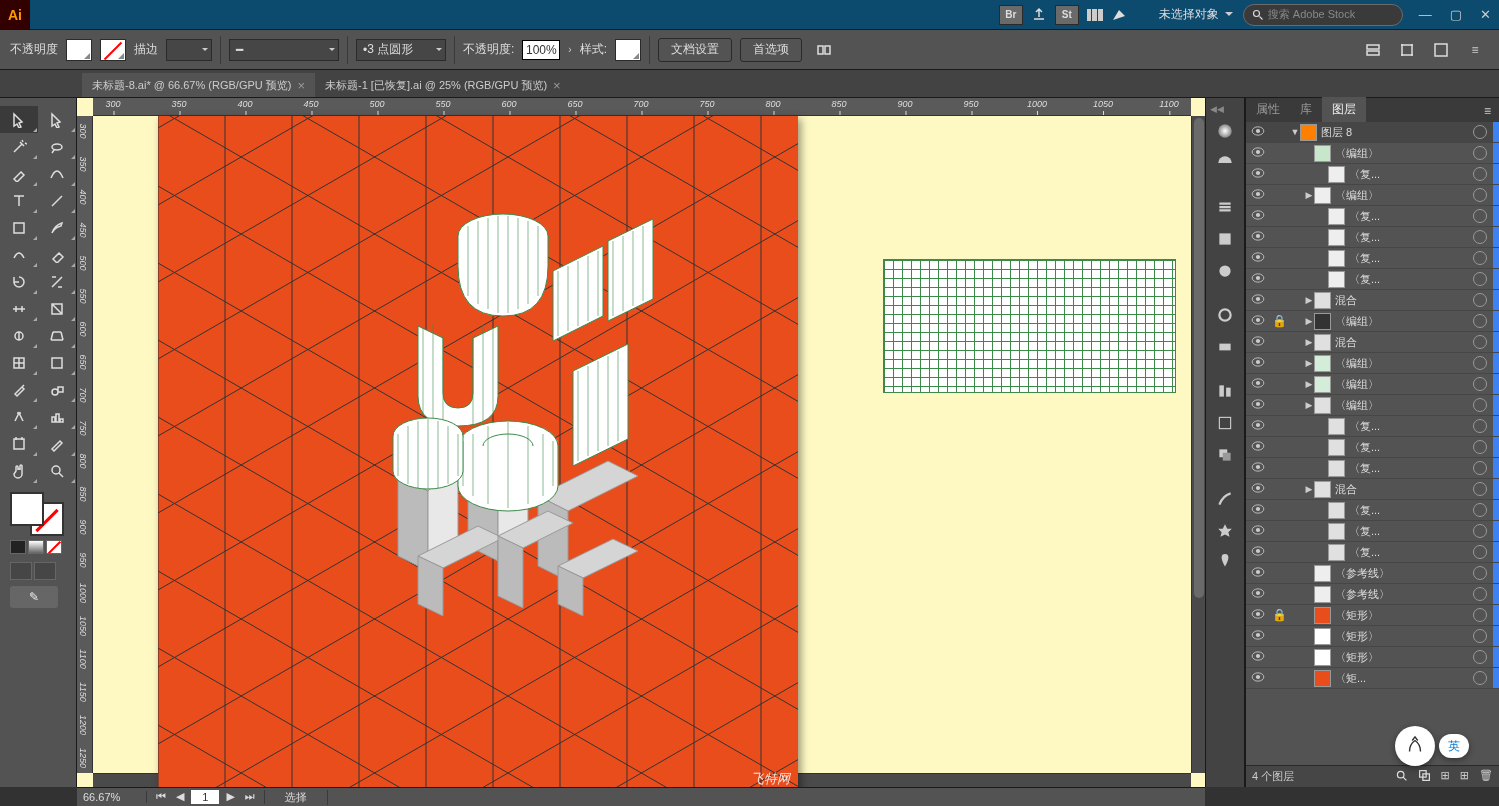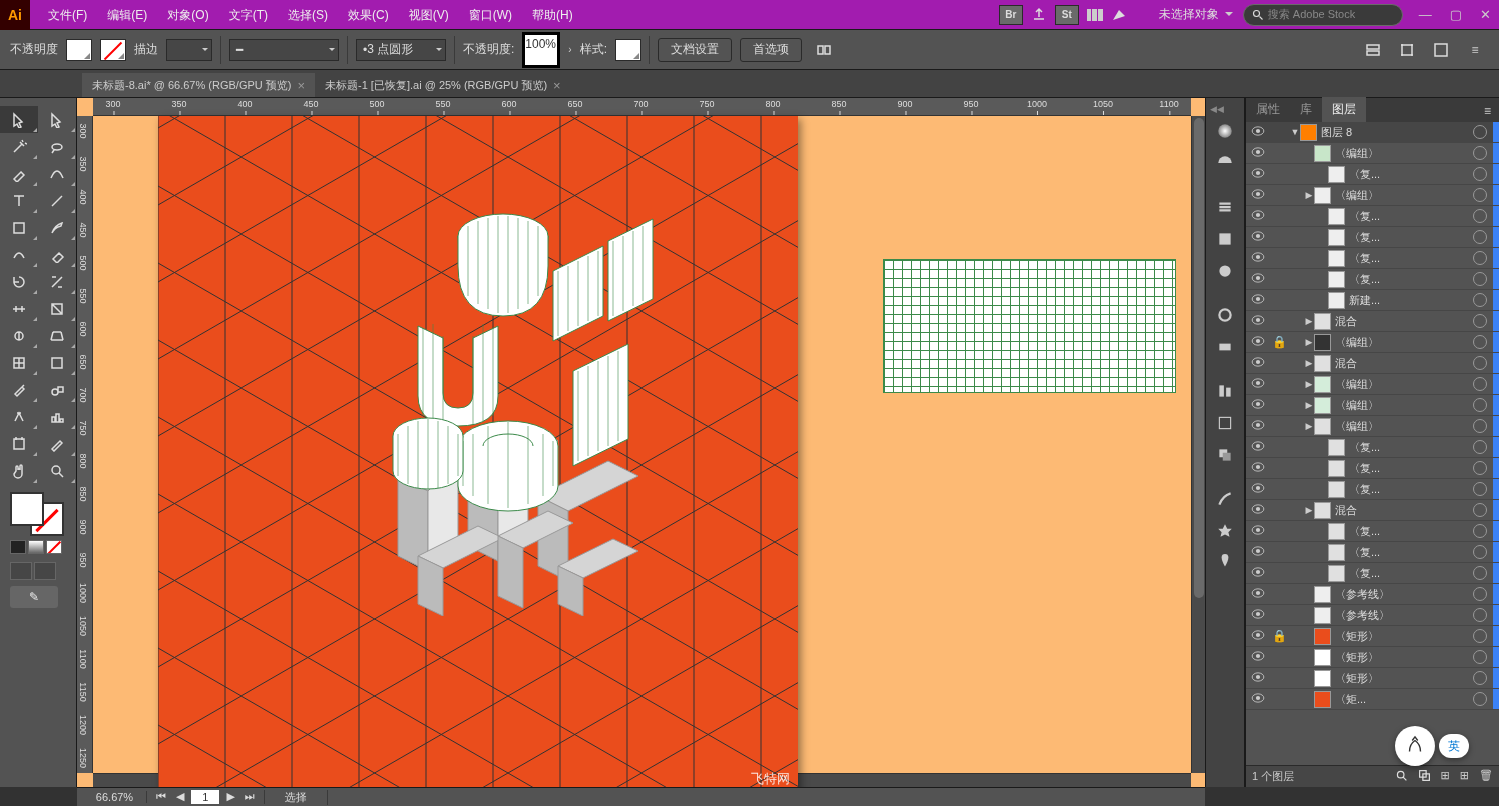--- a/index.html
+++ b/index.html
@@ -1,17 +1,17 @@
 <!DOCTYPE html>
 <html><head>
 <meta charset="utf-8">
 <style>
 * { margin:0; padding:0; box-sizing:border-box; font-family:"Microsoft YaHei",sans-serif; user-select:none; }
 html,body { width:1499px; height:806px; background:#323232; overflow:hidden; color:#ccc; font-size:12px; }
-.menubar { height:30px; background:#a21caf; display:flex; border-bottom:1px solid #1a1a1a; }
+.menubar { height:30px; background:#0c4a6e; display:flex; border-bottom:1px solid #1a1a1a; }
 .ai-logo { width:30px; height:30px; background:#330000; color:#ff9a00; font-weight:bold; font-size:14px; display:flex; align-items:center; justify-content:center; }
 .menu-items { display:flex; margin-left:8px; }
 .menu-item { padding:0 10px; height:30px; line-height:30px; color:#eee; cursor:default; }
 .menu-right { margin-left:auto; display:flex; align-items:center; gap:8px; padding-right:8px; }
 .btn-sq { width:24px; height:20px; background:#6a6a6a; border:1px solid #2a2a2a; display:flex; align-items:center; justify-content:center; font-size:10px; font-weight:bold; color:#ddd; }
 .arrange-icon { width:16px; height:12px; display:flex; gap:1px; }
 .arrange-icon div { flex:1; background:#ccc; }
 .workspace-dd { color:#ddd; padding:0 16px; position:relative; }
 .workspace-dd::after { content:""; position:absolute; right:2px; top:6px; border:4px solid transparent; border-top-color:#ccc; }
 .search-box { width:160px; height:22px; background:#3a3a3a; border:1px solid #6a6a6a; border-radius:11px; display:flex; align-items:center; padding:0 8px; color:#888; font-size:11px; gap:4px; }
@@ -19,21 +19,21 @@
 .controlbar { height:40px; background:#535353; display:flex; align-items:center; border-bottom:1px solid #1a1a1a; padding:0 10px; gap:8px; }
 .cb-label { color:#ddd; }
 .swatch { width:26px; height:22px; border:1px solid #2a2a2a; position:relative; }
 .swatch-white { background:#fff; }
 .swatch-none { background:#fff; }
 .swatch-none::after { content:""; position:absolute; left:0; right:0; top:50%; border-top:2px solid red; transform:rotate(-45deg); }
 .swatch::before { content:""; position:absolute; right:1px; bottom:1px; border:3px solid transparent; border-right-color:#888; border-bottom-color:#888; }
 .sep { width:1px; height:28px; background:#3a3a3a; }
 .cb-dd { height:22px; background:#464646; border:1px solid #2a2a2a; padding:0 16px 0 6px; position:relative; display:flex; align-items:center; color:#ddd; }
 .cb-dd::after { content:""; position:absolute; right:3px; top:8px; border:3px solid transparent; border-top-color:#ccc; }
-.cb-num { width:38px; height:36px; background:#fff; color:#333; border:3px solid #000000; text-align:left; line-height:18px; }
+.cb-num { width:38px; height:20px; background:#fff; color:#333; border:1px solid #000000; text-align:center; line-height:18px; }
 .pill-btn { height:24px; padding:0 12px; background:#535353; border:1px solid #2a2a2a; border-radius:3px; color:#ddd; display:flex; align-items:center; }
 .cb-right { margin-left:auto; display:flex; gap:6px; }
 .icon-btn { width:28px; height:24px; display:flex; align-items:center; justify-content:center; color:#ccc; }
 .tabstrip { height:28px; background:#434343; display:flex; align-items:flex-end; border-bottom:1px solid #1a1a1a; padding-left:82px; }
 .doctab { height:24px; padding:0 10px; display:flex; align-items:center; gap:6px; color:#ccc; font-size:11px; }
 .doctab.active { background:#535353; }
 .tab-close { color:#999; font-size:13px; }
 .main { position:absolute; top:98px; left:0; right:0; bottom:19px; display:flex; }
 .toolbox { width:77px; background:#535353; border-right:1px solid #1a1a1a; display:flex; flex-direction:column; padding-top:8px; }
 .tb-row { display:flex; }
@@ -48,21 +48,21 @@
 .tb-sw-s::after { content:""; position:absolute; left:0; right:0; top:50%; border-top:3px solid red; transform:rotate(-45deg); }
 .tb-mini { display:flex; gap:2px; margin-left:10px; }
 .tb-mini div { width:16px; height:14px; border:1px solid #666; }
 .tb-mini .m1 { background:#222; }
 .tb-mini .m2 { background:linear-gradient(#fff,#666); }
 .tb-mini .m3 { background:#fff; position:relative; overflow:hidden; }
 .tb-mini .m3::after { content:""; position:absolute; left:-2px; right:-2px; top:50%; border-top:2px solid red; transform:rotate(-45deg); }
 .tb-screen { display:flex; gap:2px; margin:8px 0 0 10px; }
 .tb-screen div { width:22px; height:18px; border:1px solid #666; background:#464646; }
 .tb-edit { margin:6px 0 0 10px; width:48px; height:22px; background:#666; border-radius:3px; display:flex; align-items:center; justify-content:center; color:#eee; }
-.canvas-zone { flex:1; position:relative; background:#fdba74; overflow:hidden; }
+.canvas-zone { flex:1; position:relative; background:#fef9c3; overflow:hidden;font-style:italic; }
 .ruler-h { position:absolute; top:0; left:16px; right:14px; height:18px; background:#5a5a5a; border-bottom:1px solid #333; }
 .ruler-v { position:absolute; top:18px; left:0; width:16px; bottom:14px; background:#5a5a5a; border-right:1px solid #333; }
 .ruler-h span { position:absolute; top:1px; font-size:9px; color:#ddd; transform:translateX(-50%); }
 .ruler-h span::after { content:""; position:absolute; left:50%; top:12px; width:1px; height:4px; background:#ddd; }
 .ruler-v span { position:absolute; left:1px; font-size:9px; color:#ddd; writing-mode:vertical-rl; transform:translateY(-50%); }
 .scroll-h { position:absolute; bottom:0; left:16px; right:14px; height:14px; background:#4a4a4a; border-top:1px solid #333; }
 .scroll-v { position:absolute; top:18px; right:0; width:14px; bottom:14px; background:#4a4a4a; border-left:1px solid #333; }
 .scroll-thumb-h { position:absolute; left:120px; width:210px; height:10px; top:2px; background:#6a6a6a; border-radius:5px; }
 .scroll-thumb-v { position:absolute; top:2px; height:480px; width:10px; left:2px; background:#6a6a6a; border-radius:5px; }
 .artboard { position:absolute; left:81px; top:18px; width:640px; height:700px; background:#ea4d1c; box-shadow:3px 3px 8px rgba(0,0,0,.4); overflow:hidden; }
@@ -85,45 +85,34 @@
 .lr-lock { width:20px; text-align:center; color:#aaa; }
 .lr-indent { display:inline-block; }
 .lr-tw { width:10px; text-align:center; color:#ccc; font-size:9px; }
 .lr-thumb { width:17px; height:17px; border:1px solid #999; background:#fff; margin-right:4px; flex-shrink:0; }
 .lr-name { flex:1; color:#ddd; font-size:11px; white-space:nowrap; overflow:hidden; }
 .lr-target { width:14px; height:14px; border:1px solid #999; border-radius:50%; margin-right:6px; }
 .lr-sel { width:6px; align-self:stretch; }
 .panel-status { height:22px; background:#464646; display:flex; align-items:center; padding:0 6px; gap:8px; color:#ccc; font-size:11px; border-top:1px solid #2a2a2a; }
 .ps-right { margin-left:auto; display:flex; gap:10px; }
 .statusbar { position:absolute; left:77px; right:294px; bottom:0; height:19px; background:#535353; border-top:1px solid #1a1a1a; display:flex; align-items:center; font-size:11px; color:#ddd; }
-.sb-zoom { width:70px; padding-left:6px; border-right:1px solid #3a3a3a;text-align:center; }
+.sb-zoom { width:70px; padding-left:6px; border-right:1px solid #3a3a3a; }
 .sb-nav { display:flex; gap:4px; padding:0 6px; border-right:1px solid #3a3a3a; }
 .sb-nav span { padding:0 3px; }
 .sb-ab { width:28px; text-align:center; background:#fff; color:#333; height:14px; line-height:14px; }
 .sb-tool { padding:0 20px; border-right:1px solid #3a3a3a; }
 .ime { position:absolute; right:30px; bottom:40px; display:flex; align-items:center; gap:4px; }
 .ime-circle { width:40px; height:40px; border-radius:50%; background:#fff; box-shadow:0 2px 6px rgba(0,0,0,.4); display:flex; align-items:center; justify-content:center; }
 .ime-pill { width:30px; height:24px; border-radius:12px; background:#fff; box-shadow:0 2px 6px rgba(0,0,0,.4); color:#0078d4; font-size:12px; display:flex; align-items:center; justify-content:center; }
 </style>
 </head>
 <body>
 
 <div class="menubar">
   <div class="ai-logo">Ai</div>
-  <div class="menu-items" id="menu-items">
-      <div class="menu-item">文件(F)</div>
-      <div class="menu-item">编辑(E)</div>
-      <div class="menu-item">对象(O)</div>
-      <div class="menu-item">文字(T)</div>
-      <div class="menu-item">选择(S)</div>
-      <div class="menu-item">效果(C)</div>
-      <div class="menu-item">视图(V)</div>
-      <div class="menu-item">窗口(W)</div>
-      <div class="menu-item">帮助(H)</div>
-    </div>
   <div class="menu-right">
     <div class="btn-sq">Br</div>
     <svg class="ico" viewBox="0 0 16 16">
         <path d="M8 2v8M5 5l3-3 3 3M3 12h10"></path>
       </svg>
     <div class="btn-sq">St</div>
     <div class="arrange-icon">
         <div></div>
         <div></div>
         <div></div>
@@ -889,33 +878,20 @@
           <span class="lr-name">〈复...</span>
           <span class="lr-target"></span>
           <div class="lr-sel" style="background:#3b82f6"></div>
         </div>
         <div class="layer-row">
           <div class="lr-vis"><svg width="14" height="10" viewBox="0 0 16 12">
               <ellipse cx="8" cy="6" rx="7" ry="5" stroke="#ccc" fill="none"></ellipse>
               <circle cx="8" cy="6" r="2.5" fill="#ccc"></circle>
             </svg></div>
           <div class="lr-lock"></div>
-          <span class="lr-indent" style="width:28px"></span>
-          <span class="lr-tw"></span>
-          <div class="lr-thumb" style="background:#eee"></div>
-          <span class="lr-name">新建...</span>
-          <span class="lr-target"></span>
-          <div class="lr-sel" style="background:#3b82f6"></div>
-        </div>
-        <div class="layer-row">
-          <div class="lr-vis"><svg width="14" height="10" viewBox="0 0 16 12">
-              <ellipse cx="8" cy="6" rx="7" ry="5" stroke="#ccc" fill="none"></ellipse>
-              <circle cx="8" cy="6" r="2.5" fill="#ccc"></circle>
-            </svg></div>
-          <div class="lr-lock"></div>
           <span class="lr-indent" style="width:14px"></span>
           <span class="lr-tw">▶</span>
           <div class="lr-thumb" style="background:#e0e0e0"></div>
           <span class="lr-name">混合</span>
           <span class="lr-target"></span>
           <div class="lr-sel" style="background:#3b82f6"></div>
         </div>
         <div class="layer-row">
           <div class="lr-vis"><svg width="14" height="10" viewBox="0 0 16 12">
               <ellipse cx="8" cy="6" rx="7" ry="5" stroke="#ccc" fill="none"></ellipse>
@@ -1145,21 +1121,21 @@
           <div class="lr-lock"></div>
           <span class="lr-indent" style="width:14px"></span>
           <span class="lr-tw"></span>
           <div class="lr-thumb" style="background:#ea4d1c"></div>
           <span class="lr-name">〈矩...</span>
           <span class="lr-target"></span>
           <div class="lr-sel" style="background:#3b82f6"></div>
         </div>
       </div>
     <div class="panel-status">
-      <span>1 个图层</span>
+      <span>4 个图层</span>
       <div class="ps-right">
         <span><svg class="ico" style="width:13px;height:13px" viewBox="0 0 16 16">
               <circle cx="7" cy="7" r="4"></circle>
               <path d="M10 10l4 4"></path>
             </svg></span>
         <span><svg class="ico" style="width:13px;height:13px" viewBox="0 0 16 16">
               <rect x="2" y="2" width="8" height="8"></rect>
               <rect x="6" y="6" width="8" height="8"></rect>
             </svg></span>
         <span>⊞</span>

